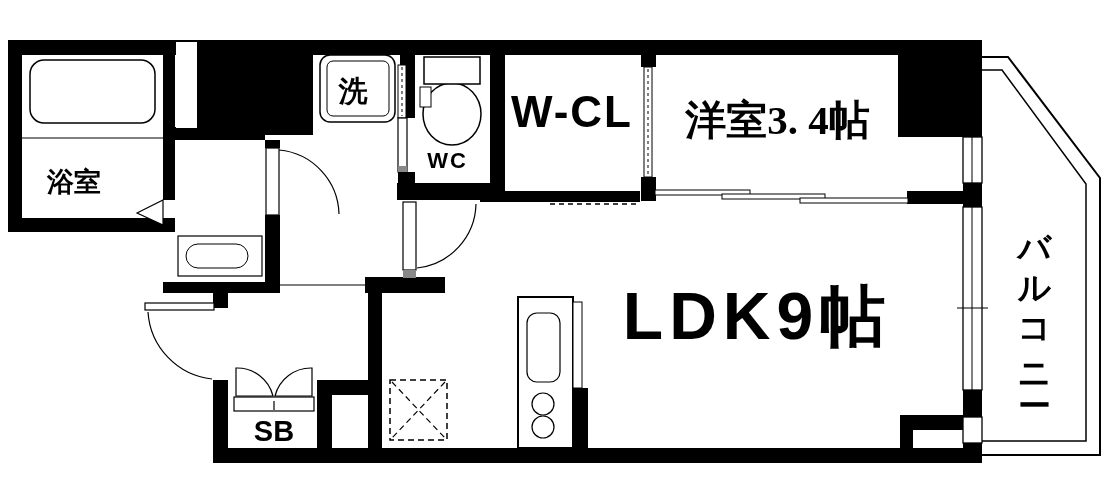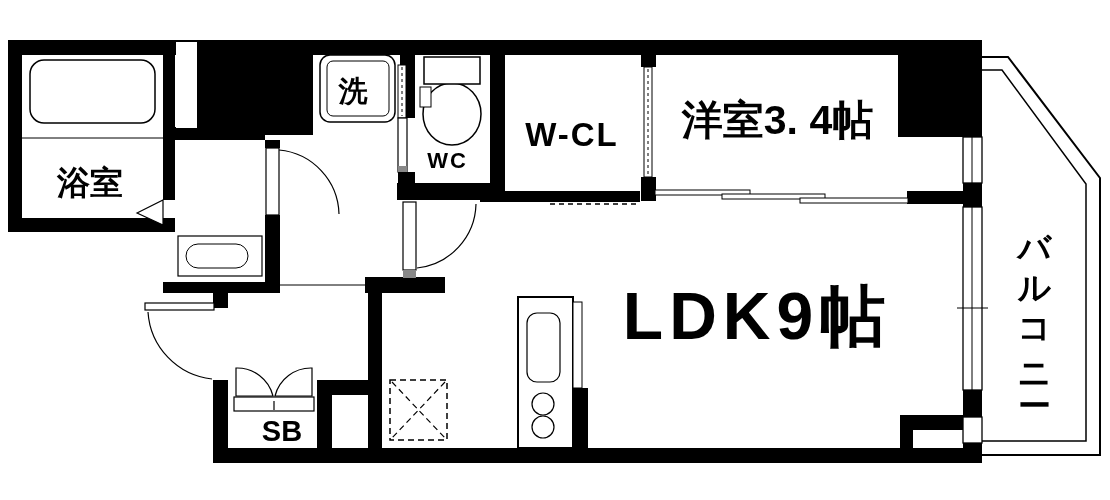--- a/index.html
+++ b/index.html
@@ -1,27 +1,27 @@
 <!DOCTYPE html>
 <html><head>
 <meta charset="utf-8">
 <style>
   html,body{margin:0;padding:0;background:#ffffff;}
   #stage{position:relative;width:1110px;height:500px;background:#ffffff;overflow:hidden;
          font-family:"Liberation Sans","DejaVu Sans",sans-serif;}
   #plan-svg{position:absolute;left:0;top:0;}
   .lbl{position:absolute;display:flex;align-items:center;justify-content:center;
        color:#000;font-weight:bold;white-space:nowrap;line-height:1;}
-  .lbl-yokushitsu{left:40px;top:163px;width:100px;height:38px;font-size:33px;}
+  .lbl-yokushitsu{left:24px;top:163px;width:100px;height:38px;font-size:27px;}
   .lbl-sen{left:330px;top:73px;width:46px;height:36px;font-size:29px;}
   .lbl-wc{left:405px;top:143px;width:85px;height:36px;font-size:22px;letter-spacing:2px;}
-  .lbl-wcl{left:493px;top:114px;width:158px;height:40px;font-size:33px;letter-spacing:2px;}
-  .lbl-youshitsu{left:645px;top:94px;width:265px;height:52px;font-size:41px;}
+  .lbl-wcl{left:493px;top:92px;width:158px;height:40px;font-size:44px;letter-spacing:2px;}
+  .lbl-youshitsu{left:645px;top:94px;width:265px;height:52px;font-size:41px;font-family:Liberation Serif, serif;}
   .lbl-ldk{left:592px;top:286px;width:330px;height:60px;font-size:66px;letter-spacing:6px;}
-  .lbl-sb{left:246px;top:413px;width:56px;height:37px;font-size:29px;margin-left:8px;}
+  .lbl-sb{left:246px;top:413px;width:56px;height:37px;font-size:29px;}
   .lbl-balcony{left:1010px;top:178px;width:50px;height:250px;font-size:33px;
                writing-mode:vertical-rl;letter-spacing:7px;}
 </style>
 </head>
 <body>
 
 <div id="stage">
   <svg id="plan-svg" width="1110" height="500" viewBox="0 0 1110 500">
 
     <g fill="#000000">

